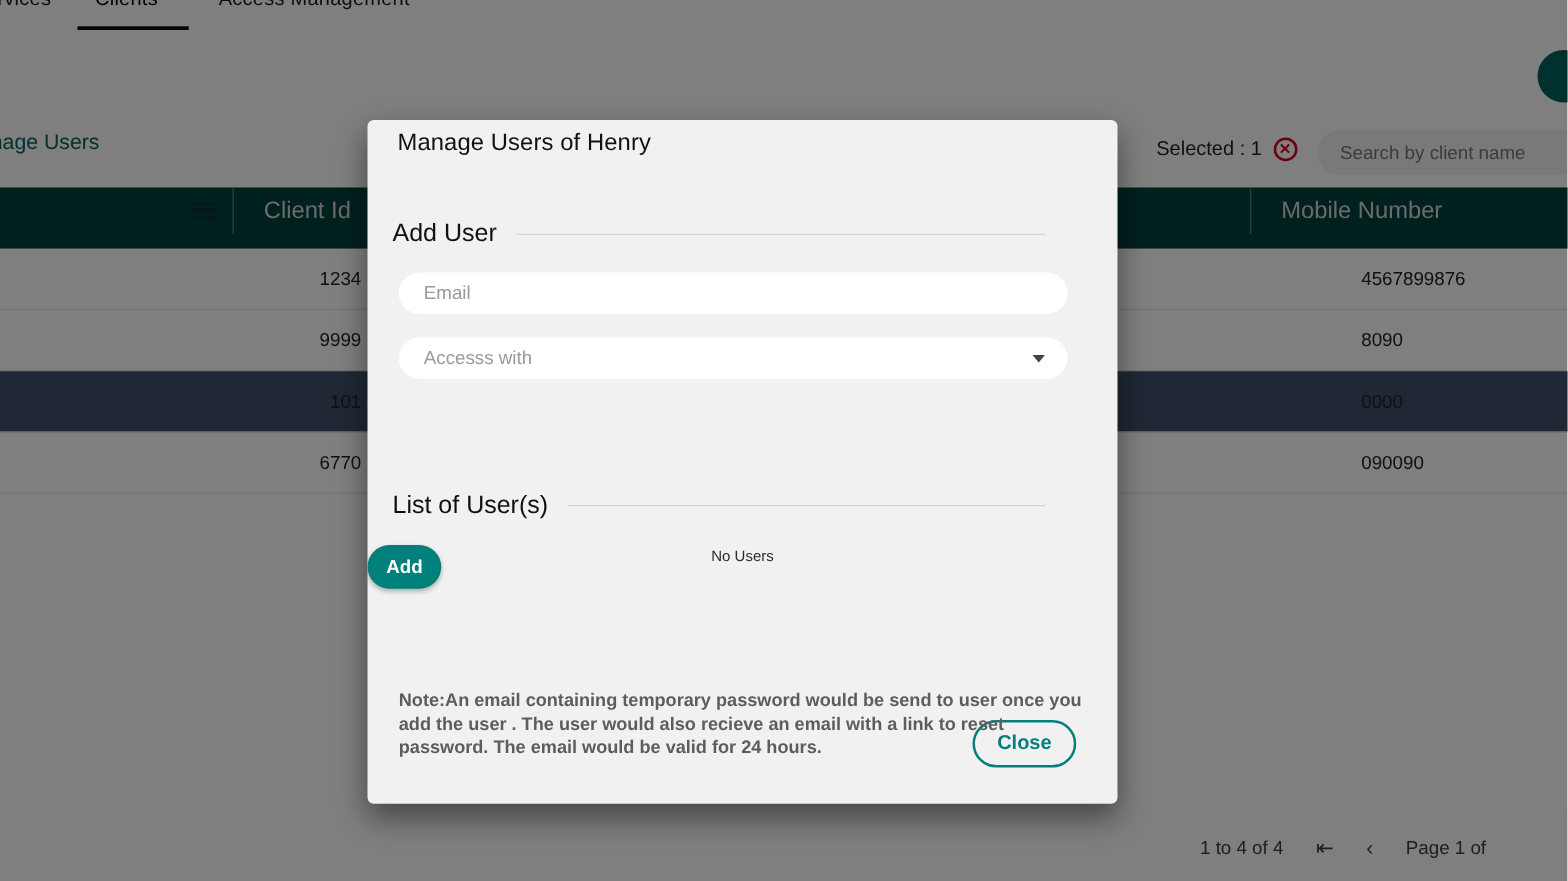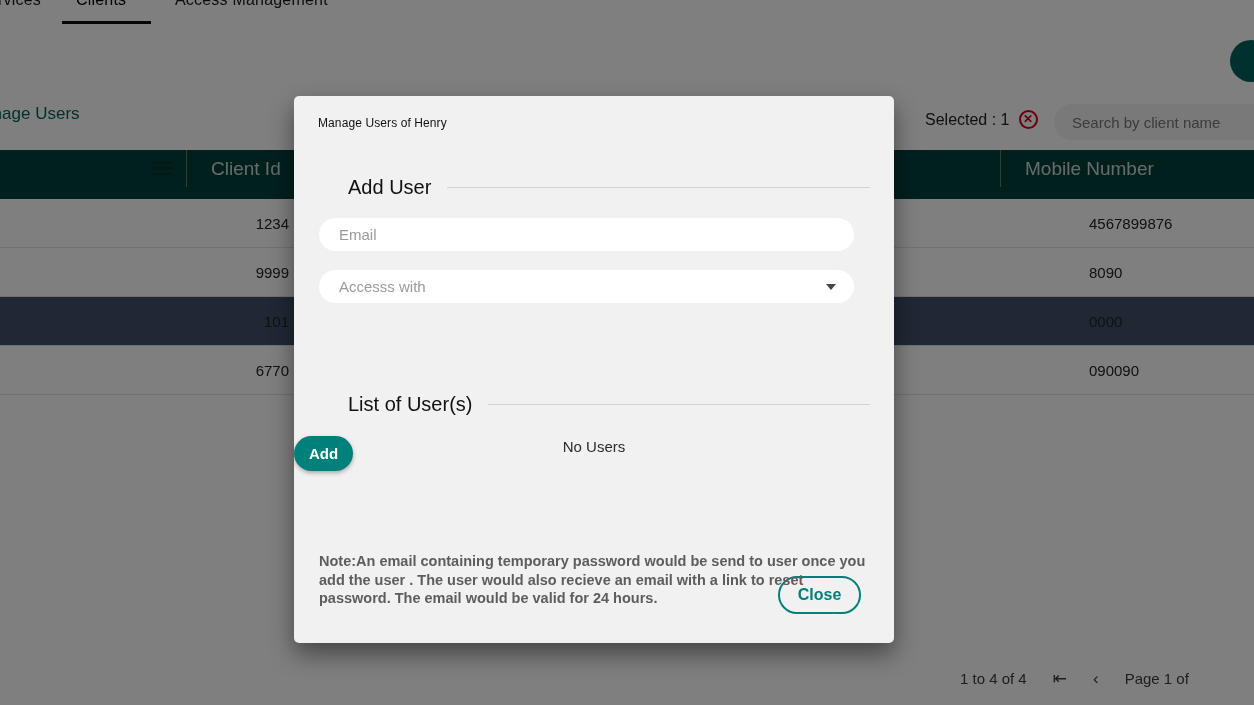--- a/index.html
+++ b/index.html
@@ -216,30 +216,30 @@
     background: #f1f1f1;
     border-radius: 5px;
     box-shadow: 0 11px 24px rgba(0,0,0,0.45);
     box-sizing: border-box;
     overflow: hidden;
   }
 
   .dlg-title {
     position: absolute;
     left: 24px;
-    top: 20px;
-    font-size: 12px;
+    top: 8px;
+    font-size: 19px;
     color: #111;
     font-weight: normal;
     letter-spacing: .1px;
   }
 
   .section-head {
     position: absolute;
-    left: 54px;
+    left: 20px;
     display: flex;
     align-items: center;
     width: 522px;
     gap: 16px;
   }
   .section-head .s-label {
     font-size: 20px;
     color: #111;
     white-space: nowrap;
   }
@@ -317,21 +317,21 @@
     cursor: pointer;
     box-shadow: 0 2px 4px rgba(0,0,0,0.3);
     font-family: "Liberation Sans", sans-serif;
   }
 
   .no-users {
     position: absolute;
     left: 0; right: 0;
     top: 342px;
     text-align: center;
-    font-size: 15px;
+    font-size: 12px;
     color: #2b2b2b;
   }
 
   .btn-close {
     position: absolute;
     left: 484px;
     top: 480px;
     width: 83px;
     height: 38px;
     border-radius: 19px;

